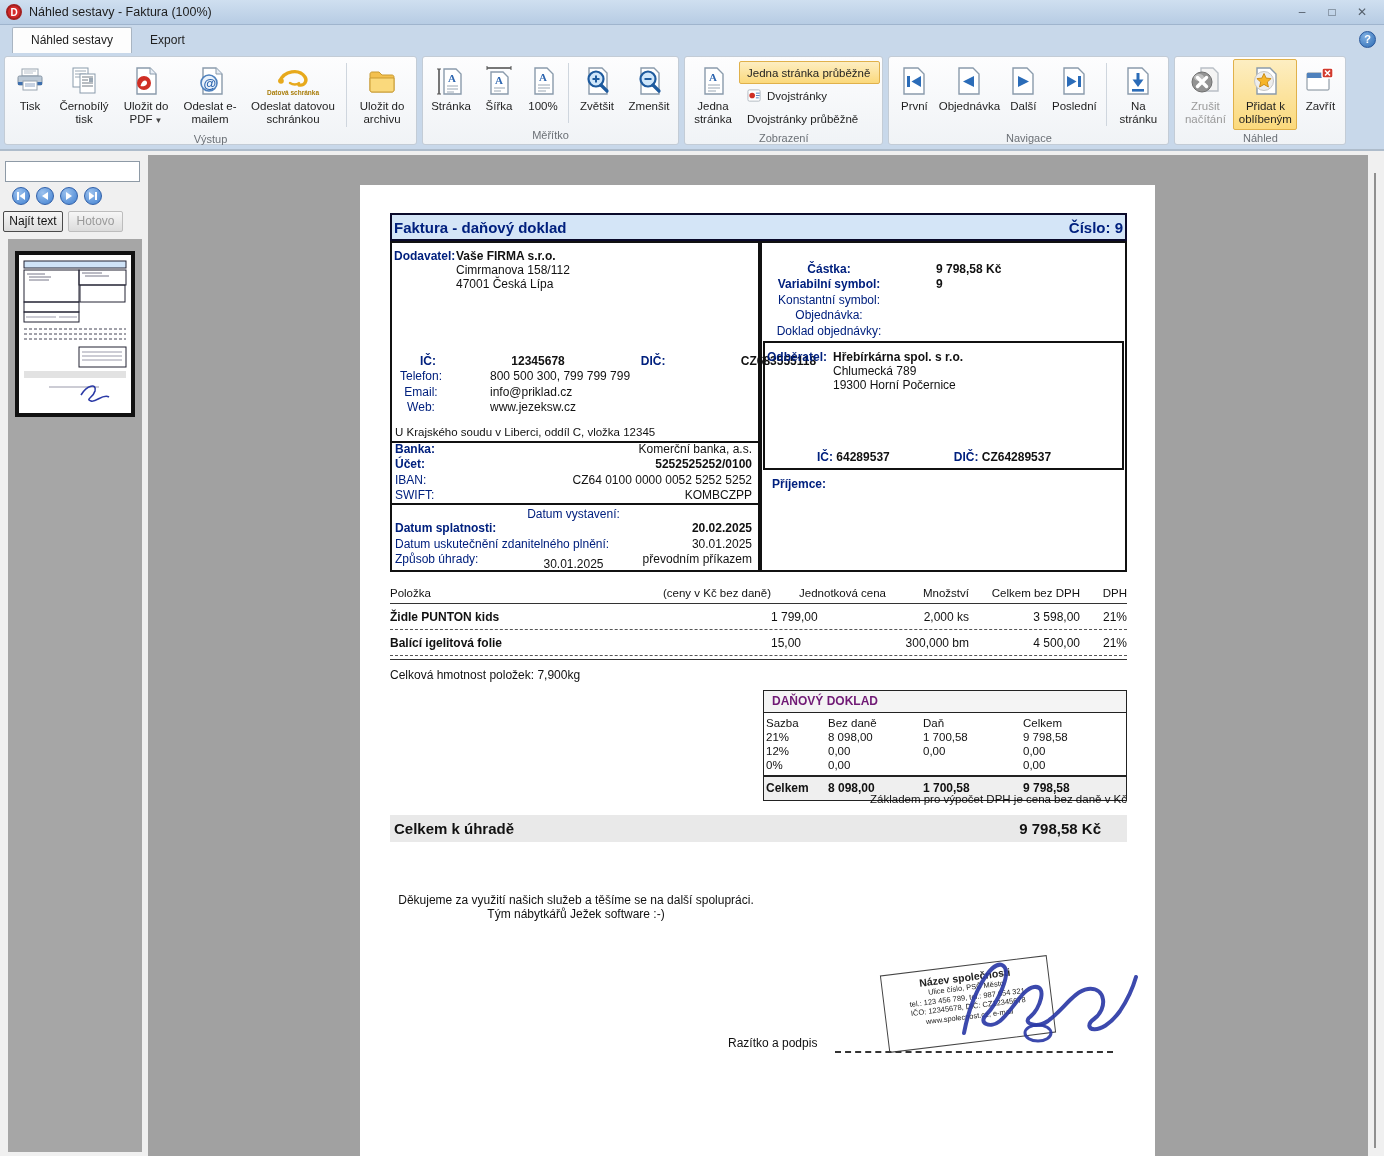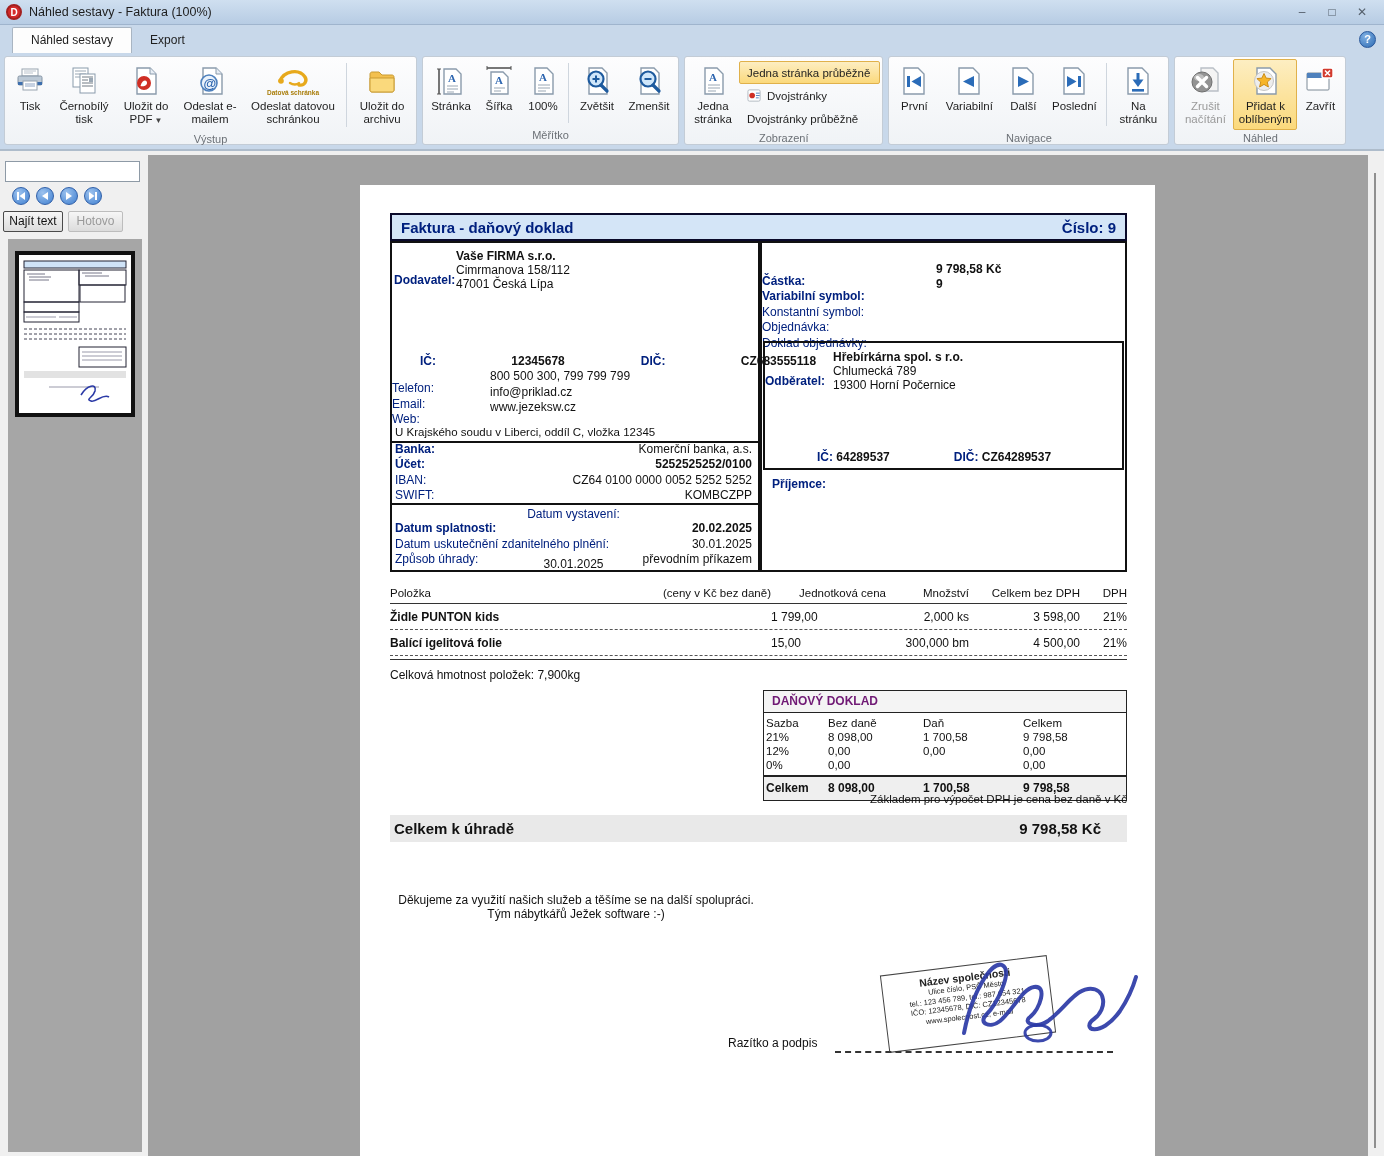--- a/index.html
+++ b/index.html
@@ -68,24 +68,24 @@
   .scroll-thumb { position:absolute; left:6px; top:18px; bottom:8px; width:2px; background:#8f8f8f; }
 
   
   .page { position:absolute; left:212px; top:30px; width:795px; height:975px; background:#fff; }
   .nv { color:#00207e; }                    
   .bk { color:#111; }
   .b  { font-weight:bold; }
   .abs { position:absolute; }
   .inv-header { position:absolute; left:30px; top:28px; width:737px; height:28px; background:#d4e5f7;
     border:2px solid #0a0a2a; display:flex; align-items:center; justify-content:space-between;
-    padding:0 9px; font-size:15px; font-weight:bold; color:#00207e; }
+    padding:0 2px; font-size:15px; font-weight:bold; color:#00207e; }
   .bx { position:absolute; border:2px solid #111; font-size:12px; }
   .row15 { height:15.5px; display:flex; align-items:center;gap:36px; }
-  .lblcol { text-align:left; padding-right:4px; flex:none;margin-top:24px; }
+  .lblcol { text-align:center; padding-right:4px; flex:none; }
   
   .itable { position:absolute; left:30px; top:402px; width:737px; font-size:11.5px; color:#111; }
   .itr { display:grid; grid-template-columns:170px 1fr 115px 83px 111px 47px; align-items:end; }
   .itr > div:nth-child(n+3) { text-align:right; }
   .ithead { padding-bottom:4px; border-bottom:1px solid #333; }
   .itrow { padding:6px 0 5px 0; border-bottom:1px dashed #555; font-size:12px; }
   .itrow .nm { grid-column:1 / span 2; font-weight:bold; }
   .it-close { border-top:1px solid #333; margin-top:3px; }
   .weight { padding-top:8px; font-size:12px; }
   
@@ -317,21 +317,21 @@
         </span>
         <span class="lbl">První</span>
       </div>
       <div class="rbtn" style="width:64px">
         <span class="ico">
           <svg width="32" height="32" viewBox="0 0 32 32">
               <path d="M6 3h14l6 6v20H6z" fill="#fff" stroke="#8a9bac" stroke-width="1.4"></path>
               <path d="M21 11v11l-11-5.5z" fill="#2b6cb8"></path>
             </svg>
         </span>
-        <span class="lbl">Variabilní</span>
+        <span class="lbl">Objednávka</span>
       </div>
       <div class="rbtn" style="width:44px">
         <span class="ico">
           <svg width="32" height="32" viewBox="0 0 32 32">
               <path d="M6 3h14l6 6v20H6z" fill="#fff" stroke="#8a9bac" stroke-width="1.4"></path>
               <path d="M11 11v11l11-5.5z" fill="#2b6cb8"></path>
             </svg>
         </span>
         <span class="lbl">Další</span>
       </div>

